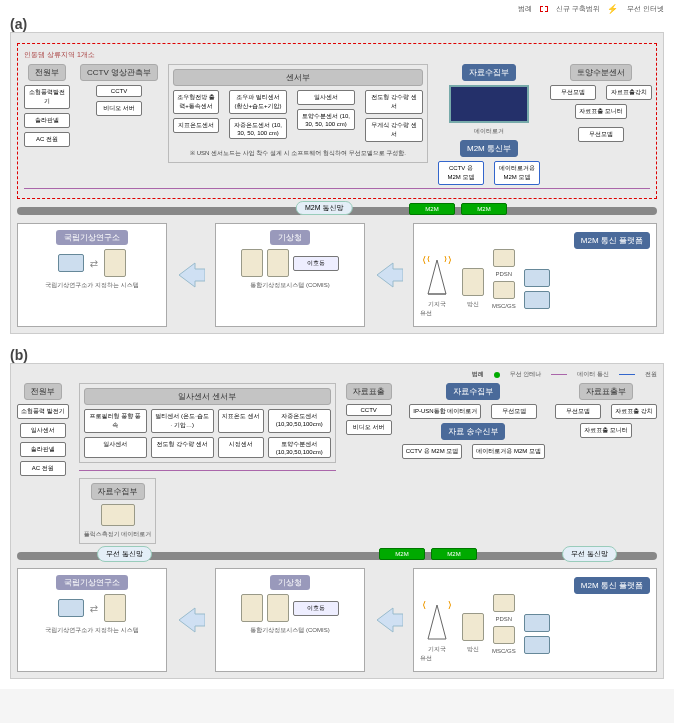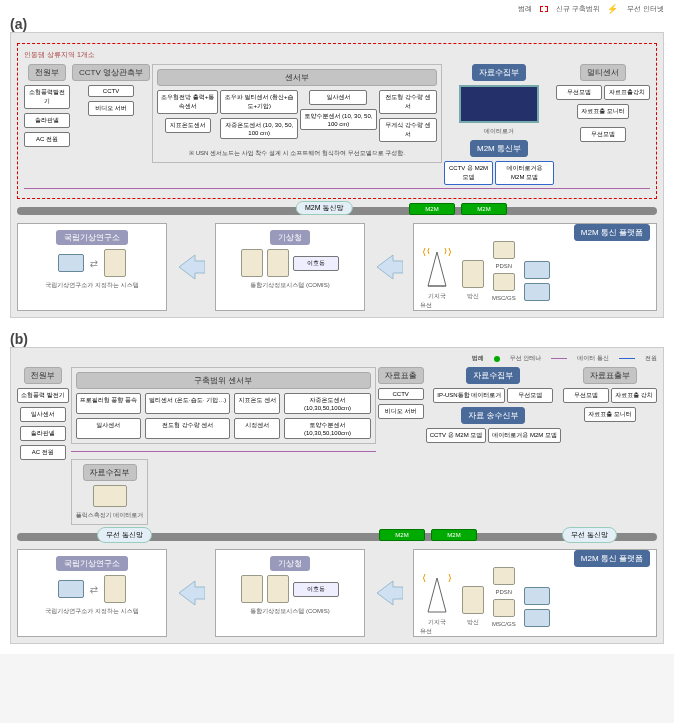--- a/index.html
+++ b/index.html
@@ -5,36 +5,36 @@
   * { box-sizing: border-box; margin: 0; padding: 0; }
   body { font-family: Arial, sans-serif; font-size: 8px; background: #f5f5f5; width: 674px; }
   .page { background: #fff; padding: 4px 10px 10px; }
   .figlabel { font-size: 14px; font-weight: bold; color: #444; }
   .legend-top { display: flex; justify-content: flex-end; gap: 8px; font-size: 7px; color: #555; margin-bottom: 2px; align-items: center; }
   .lg-red-box { width: 8px; height: 6px; border: 1px dashed #d00; display: inline-block; }
   .panel { background: #eaeaea; border: 1px solid #ccc; padding: 6px; position: relative; }
   .red-dash { border: 1px dashed #d00; padding: 6px; margin: 4px 0; }
   .section-title { background: #c4c4c4; border: 1px solid #aaa; color: #333; font-size: 8px; text-align: center; padding: 2px 6px; border-radius: 3px; white-space: nowrap; }
   .section-title.blue { background: #4a6a9a; color: #fff; border-color: #4a6a9a; }
-  .row { display: flex; gap: 2px; align-items: flex-start; }
+  .row { display: flex; gap: 10px; align-items: flex-start; }
   .col { display: flex; flex-direction: column; gap: 4px; align-items: center; }
   .tiny-box { background: #fff; border: 1px solid #777; font-size: 6px; text-align: center; padding: 2px 3px; border-radius: 2px; min-width: 46px; }
   .tiny-box.wide { min-width: 58px; }
   .note { font-size: 6px; color: #444; margin-top: 3px; }
   .bar-grey { height: 8px; background: #888; border-radius: 4px; margin: 8px 0; position: relative; }
   .bar-label { position: absolute; left: 48%; top: -6px; background: #e4eef7; border: 1px solid #9cb; border-radius: 8px; font-size: 7px; padding: 1px 8px; transform: translateX(-50%); }
   .cloud { background: #e4eef7; border: 1px solid #9cb; border-radius: 14px; font-size: 7px; padding: 2px 8px; }
   .bottom-row { display: flex; gap: 10px; align-items: stretch; }
   .dest-box { border: 1px solid #aaa; background: #fff; padding: 6px; display: flex; flex-direction: column; align-items: center; gap: 4px; min-width: 150px; }
   .dest-title { background: #99b; color: #fff; font-size: 8px; padding: 2px 8px; border-radius: 3px; }
   .laptop { width: 26px; height: 18px; background: #cde; border: 1px solid #689; border-radius: 2px; display: inline-block; }
   .serverbox { width: 22px; height: 28px; background: #f0e8d0; border: 1px solid #998; border-radius: 2px; display: inline-block; }
   .arrow-left { width: 28px; height: 28px; position: relative; align-self: center; }
   .arrow-left svg { width: 28px; height: 28px; }
-  .m2m-plat { border: 1px solid #aaa; background: #fff; padding: 0 6px; flex: 1; }
+  .m2m-plat { border: 1px solid #aaa; background: #fff; padding: 8px 6px; flex: 1; }
   .screenbox { width: 80px; height: 38px; background: #24306a; border: 2px solid #7aa; }
   .divider { height: 1px; background: #fff; margin: 6px 0; }
   .sub-legend { display: flex; justify-content: flex-end; gap: 10px; font-size: 6px; color: #555; margin-bottom: 4px; align-items: center; }
   .dot-green { width: 6px; height: 6px; background: #0a0; border-radius: 50%; }
   .line-purple { width: 16px; height: 0; border-top: 1px solid #a6a; }
   .line-blue { width: 16px; height: 0; border-top: 1px solid #36c; }
   .grid-sensors { display: grid; grid-template-columns: repeat(4, auto); gap: 4px; }
   .tinytxt { font-size: 6px; color: #555; text-align: center; }
   .wire { height: 0; border-top: 1px solid #a6a; margin: 3px 0; }
   svg.icon { display: block; }
@@ -107,21 +107,21 @@
             <div class="col">
               <div class="tiny-box" style="border-color:#36c">CCTV 용 M2M 모뎀</div>
             </div>
             <div class="col">
               <div class="tiny-box" style="border-color:#36c">데이터로거용 M2M 모뎀</div>
             </div>
           </div>
         </div>
 
         <div class="col">
-          <div class="section-title">멀티센서</div>
+          <div class="section-title">토양수분센서</div>
           <div class="row">
             <div class="tiny-box">무선모뎀</div>
             <div class="tiny-box">자료표출강치</div>
           </div>
           <div class="tiny-box">자료표출 모니터</div>
           <div class="tiny-box" style="margin-top:4px">무선모뎀</div>
         </div>
       </div>
       <div class="wire"></div>
     </div>
@@ -219,21 +219,21 @@
         <div class="section-title">전원부</div>
         <div class="tiny-box">소형풍력 발전기</div>
         <div class="tiny-box">일사센서</div>
         <div class="tiny-box">솔라판넬</div>
         <div class="tiny-box">AC 전원</div>
       </div>
 
       <div class="col" style="flex:1">
 
         <div class="col" style="border:1px solid #bbb;padding:4px;align-self:stretch">
-          <div class="section-title" style="align-self:stretch">구축범위 센서부</div>
+          <div class="section-title" style="align-self:stretch">일사센서 센서부</div>
           <div class="grid-sensors">
             <div class="tiny-box">프로필러형 풍향 풍속</div>
             <div class="tiny-box">멀티센서 (온도·습도· 기압…)</div>
             <div class="tiny-box">지표온도 센서</div>
             <div class="tiny-box">자중온도센서 (10,30,50,100cm)</div>
             <div class="tiny-box">일사센서</div>
             <div class="tiny-box">전도형 강수량 센서</div>
             <div class="tiny-box">시정센서</div>
             <div class="tiny-box">토양수분센서 (10,30,50,100cm)</div>
           </div>

